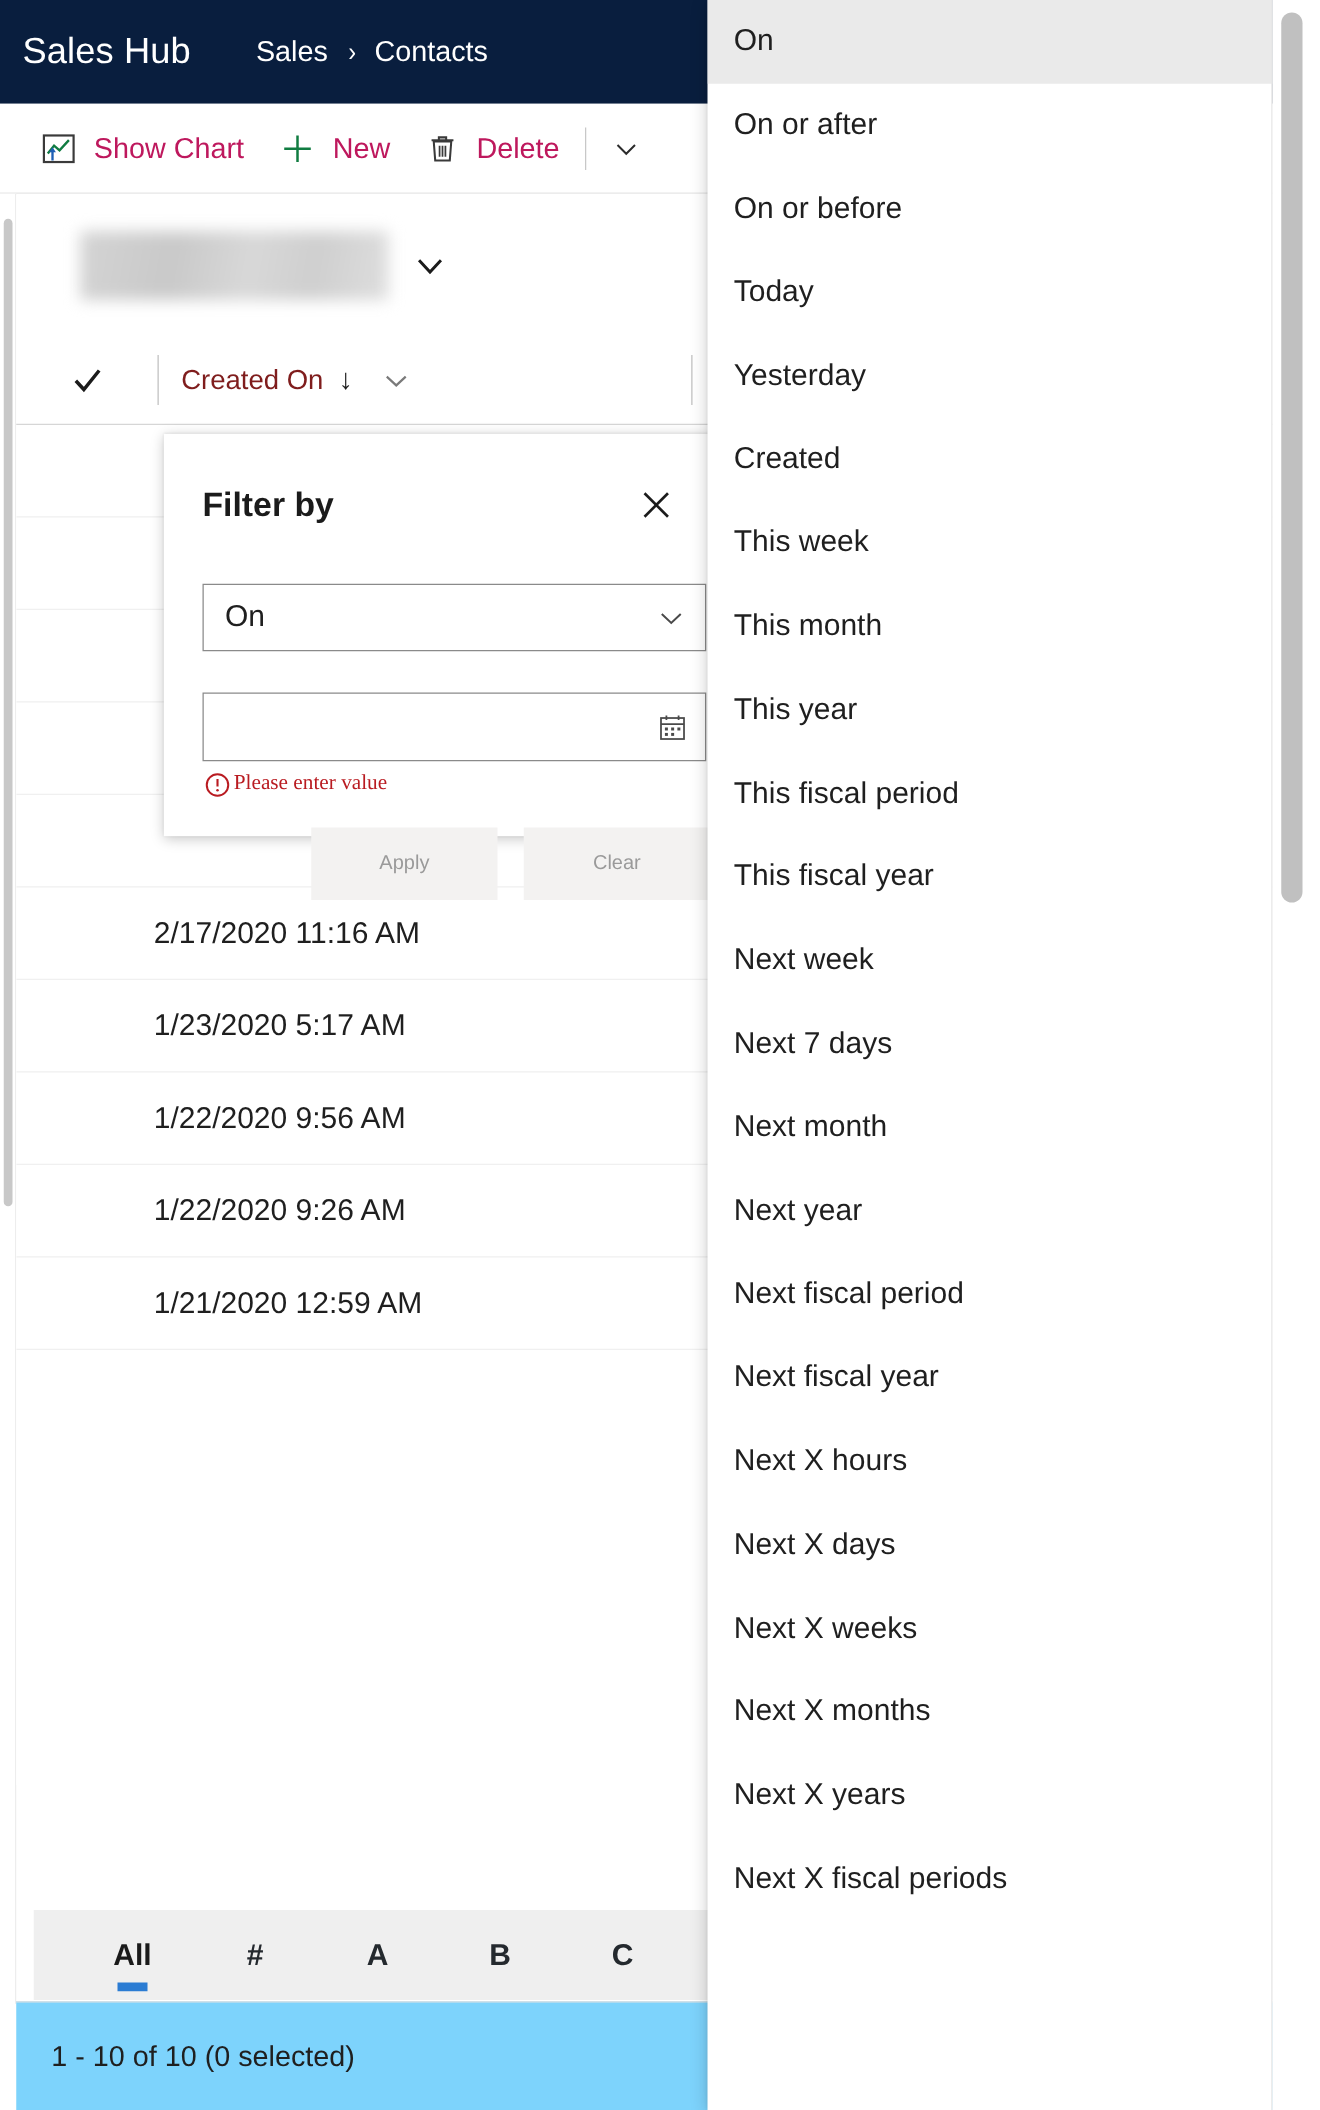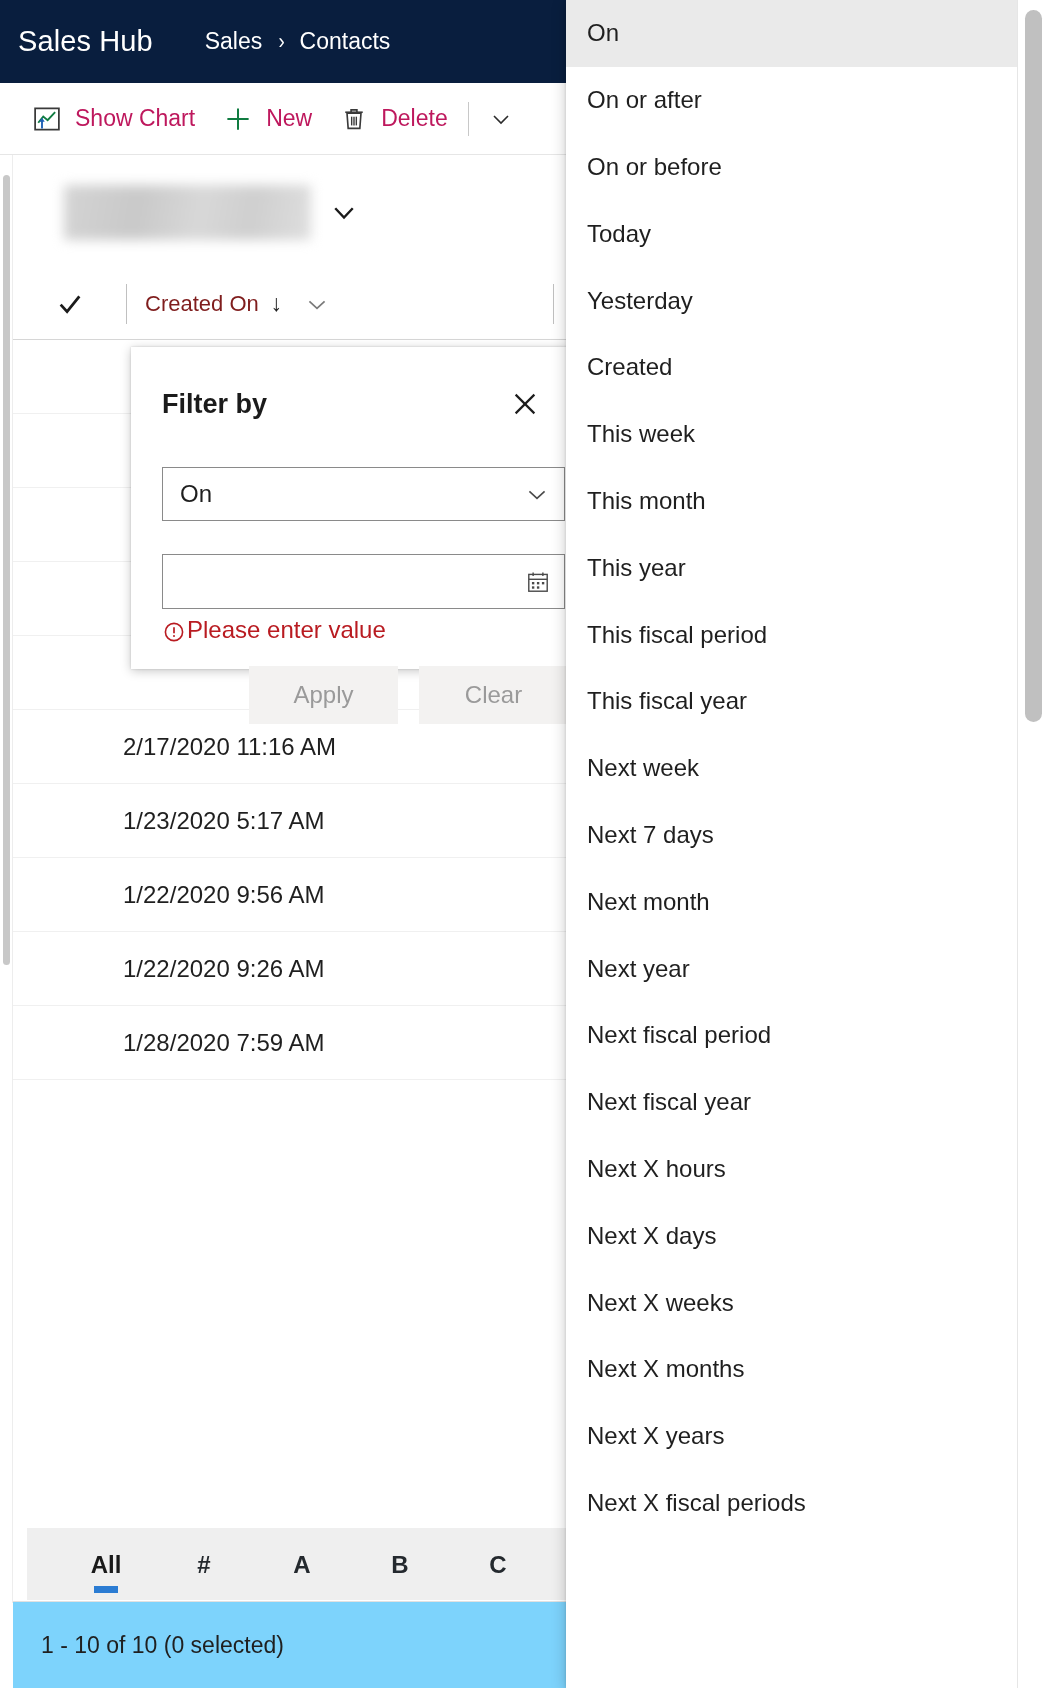--- a/index.html
+++ b/index.html
@@ -135,28 +135,28 @@
     padding: 0 14px 0 17px;
   }
   .filter-select-val { font-size: 24px; color: #1f1f1f; }
   .filter-input {
     margin: 33px 0 0 31px; width: 403px; height: 55px;
     border: 1px solid #8a8a8a; background: #fff;
     display: flex; align-items: center; justify-content: flex-end;
     padding-right: 13px;
   }
   .filter-error {
-    display: flex; align-items: flex-end; margin: 7px 0 0 31px;
-    color: #b91b21; font-size: 24px;
+    display: flex; align-items: flex-start; margin: 7px 0 0 31px;
+    color: #b91b21; font-size: 17px; font-family: Liberation Serif, serif;
   }
   .filter-error-txt { margin-left: 1px; }
   .filter-actions { display: flex; margin: 22px 0 0 118px; gap: 21px; }
   .fbtn {
     width: 149px; height: 58px; background: #f3f2f1; border: none;
-    color: #9a9a9a; font-size: 24px; font-family: inherit; cursor: default;
+    color: #9a9a9a; font-size: 16px; font-family: inherit; cursor: default;
   }
 
   
   .op-panel {
     position: absolute; left: 566px; top: 0; width: 452px; height: 1688px;
     background: #ffffff;
     box-shadow: 0 3px 14px rgba(0,0,0,.22), 0 0 3px rgba(0,0,0,.14);
     overflow: hidden;
   }
   .op-item {
@@ -301,21 +301,21 @@
     <div class="grid-row">
         <span class="cell-date">1/23/2020 5:17 AM</span>
       </div>
     <div class="grid-row">
         <span class="cell-date">1/22/2020 9:56 AM</span>
       </div>
     <div class="grid-row">
         <span class="cell-date">1/22/2020 9:26 AM</span>
       </div>
     <div class="grid-row">
-        <span class="cell-date">1/28/2020 7:59 AM</span>
+        <span class="cell-date">1/21/2020 12:59 AM</span>
       </div>
   </div>
 
   <div class="alpha-bar">
     <div class="alpha-item active" style="margin-left:30px;">
       <span>All</span>
       <span class="alpha-underline"></span>
     </div>
     <div class="alpha-item">#</div>
     <div class="alpha-item">A</div>

